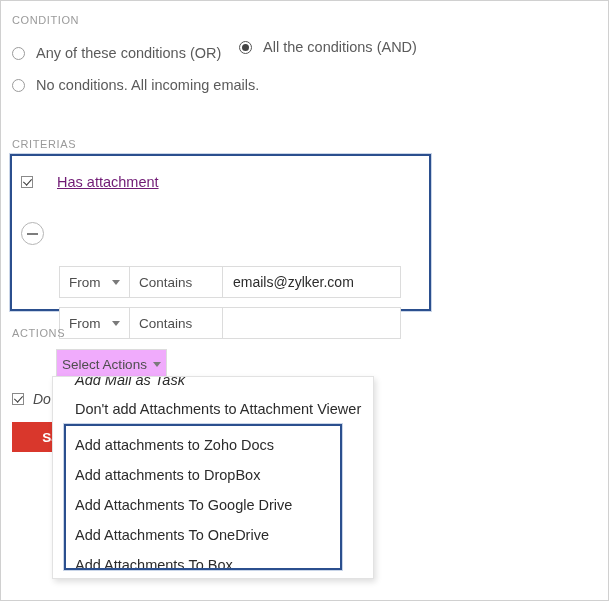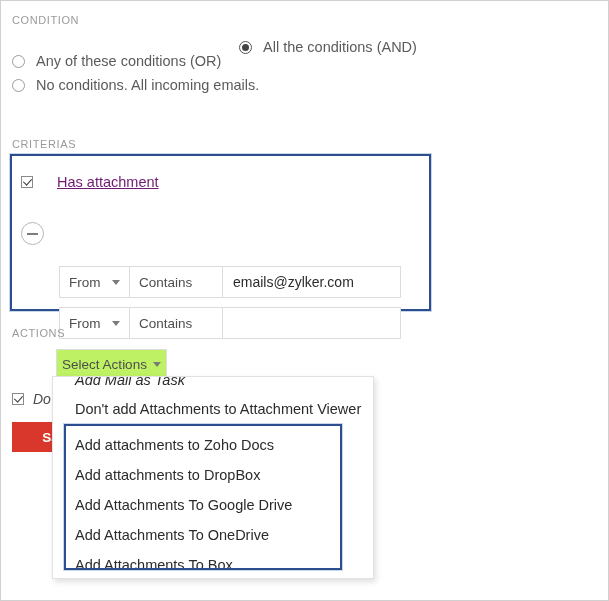--- a/index.html
+++ b/index.html
@@ -188,21 +188,21 @@
   }
 
   
   #select-actions-btn {
     position: absolute;
     left: 55px;
     top: 348px;
     width: 111px;
     height: 31px;
     border: 1px solid #dcdcdc;
-    background: #bef264;
+    background: #f0abfc;
     box-sizing: border-box;
     display: flex;
     align-items: center;
     justify-content: center;
     font-size: 13.5px;
     color: #4e4e4e;
     z-index: 4;
     white-space: nowrap;
   }
 
@@ -291,21 +291,21 @@
     pointer-events: none;
   }
 </style>
 </head>
 <body>
 
 <div id="page">
 
   <div class="section-label" style="left:11px; top:13px;">CONDITION</div>
 
-  <div class="radio-row" style="left:11px; top:52px;">
+  <div class="radio-row" style="left:11px; top:44px;">
     <span class="radio"></span>
     <span class="radio-label">Any of these conditions (OR)</span>
   </div>
 
   <div class="radio-row" style="left:238px; top:38px;">
     <span class="radio checked"></span>
     <span class="radio-label">All the conditions (AND)</span>
   </div>
 
   <div class="radio-row" style="left:11px; top:76px;">

